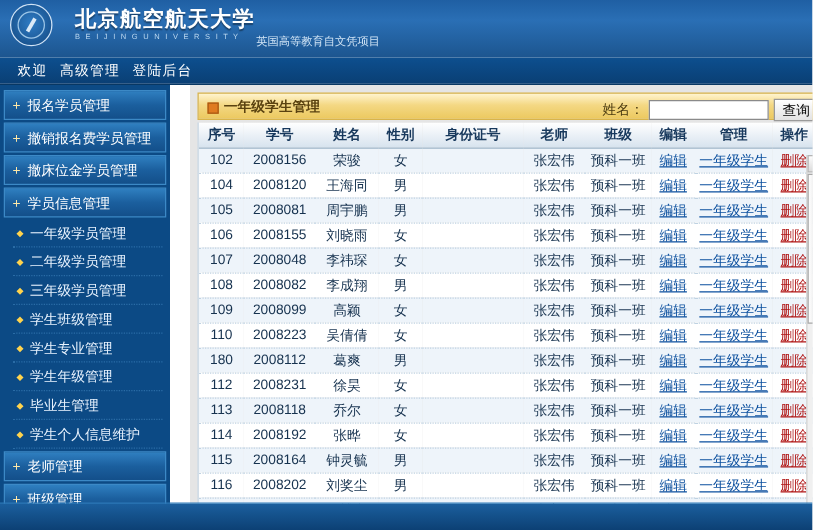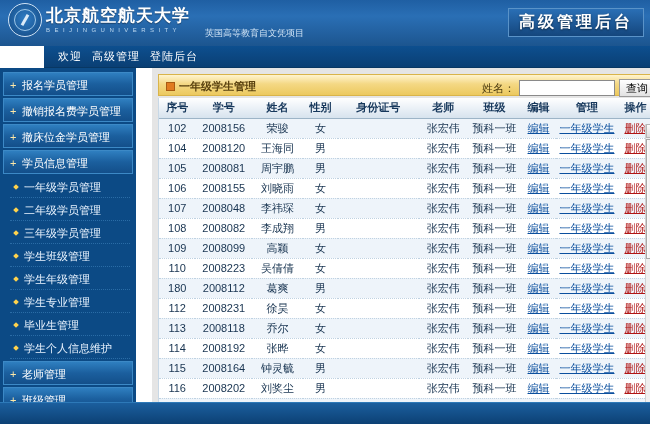--- a/index.html
+++ b/index.html
@@ -21,21 +21,21 @@
     position: relative;
     height: 46px;
     background: linear-gradient(to bottom, #1f5fa3 0%, #2a6fb5 35%, #1c558f 100%);
     overflow: hidden;
   }
   .header-left {
     position: absolute;
     left: 8px; top: 3px;
     display: flex;
     align-items: center;
-    gap: 4px;
+    gap: 18px;
   }
   .logo-mark {
     width: 34px; height: 34px;
     border-radius: 50%;
     border: 1px solid #cfe2f5;
     background: radial-gradient(circle at 50% 45%, #2f7cc4 0%, #1b5794 70%, #15457a 100%);
     position: relative;
     flex: 0 0 auto;
   }
   .logo-mark::before {
@@ -92,21 +92,20 @@
   .welcome-bar {
     height: 22px;
     background: linear-gradient(to bottom, #0d4f8f 0%, #0a3f74 100%);
     color: #ffffff;
     font-size: 11px;
     display: flex;
     align-items: center;
     padding-left: 14px;
     letter-spacing: 1px;
     border-bottom: 1px solid #083763;
-    margin-left: 44px;
   }
   .welcome-bar span { margin-right: 10px; }
 
   
   .body-wrap {
     position: relative;
     height: 356px;
     background: #ffffff;
   }
 
@@ -319,42 +318,41 @@
 
   <div class="header">
     <div class="header-left">
       <div class="logo-mark"></div>
       <div class="univ-names">
         <div class="univ-cn">北京航空航天大学</div>
         <div class="univ-en">B E I J I N G   U N I V E R S I T Y</div>
       </div>
     </div>
     <div class="header-sub">英国高等教育自文凭项目</div>
-    <div class="header-right">高级管理后台</div>
   </div>
 
   <div class="welcome-bar">
     <span>欢迎</span>
     <span>高级管理</span>
     <span>登陆后台</span>
   </div>
 
   <div class="body-wrap">
 
     <div class="sidebar">
       <div class="menu-top">报名学员管理</div>
       <div class="menu-top">撤销报名费学员管理</div>
       <div class="menu-top">撤床位金学员管理</div>
       <div class="menu-top">学员信息管理</div>
       <div class="menu-sub">一年级学员管理</div>
       <div class="menu-sub">二年级学员管理</div>
       <div class="menu-sub">三年级学员管理</div>
       <div class="menu-sub">学生班级管理</div>
+      <div class="menu-sub">学生专业管理</div>
       <div class="menu-sub">学生年级管理</div>
-      <div class="menu-sub">学生专业管理</div>
       <div class="menu-sub">毕业生管理</div>
       <div class="menu-sub">学生个人信息维护</div>
       <div class="menu-top">老师管理</div>
       <div class="menu-top">班级管理</div>
     </div>
 
     <div class="content">
 
       <div class="panel-title">
         <span>一年级学生管理</span>

